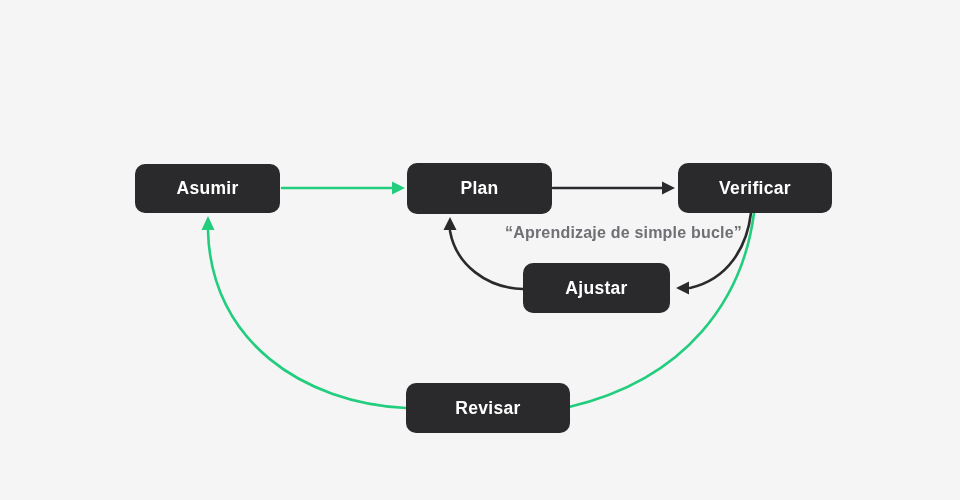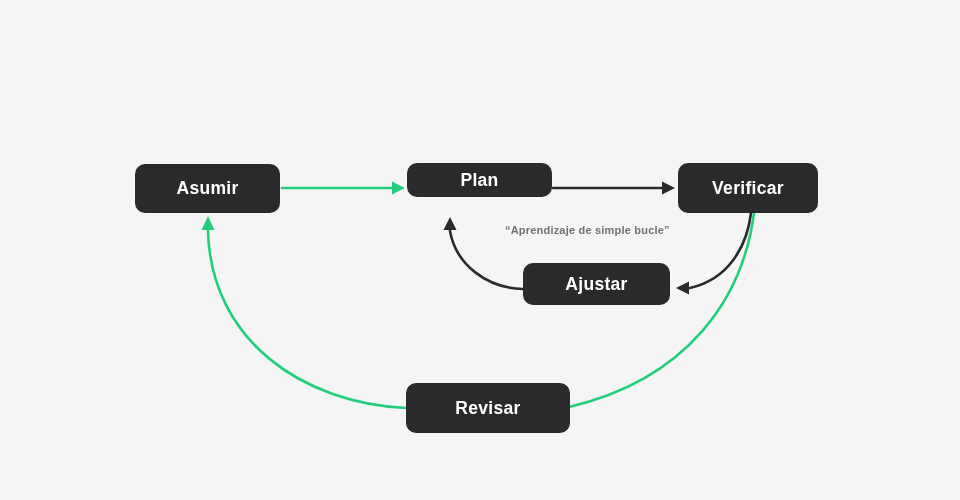--- a/index.html
+++ b/index.html
@@ -45,28 +45,28 @@
     align-items: center;
     justify-content: center;
     background: var(--node-bg);
     color: var(--node-text);
     border-radius: 10px;
     font-size: 17.5px;
     font-weight: 600;
     letter-spacing: 0.3px;
   }
   .node-asumir    { left: 135px; top: 164px; width: 145px; height: 49px; }
-  .node-plan      { left: 407px; top: 163px; width: 145px; height: 34px; }
-  .node-verificar { left: 678px; top: 163px; width: 140px; height: 50px; }
-  .node-ajustar   { left: 523px; top: 263px; width: 147px; height: 42px; justify-content: center; }
+  .node-plan      { left: 407px; top: 163px; width: 145px; height: 51px; }
+  .node-verificar { left: 678px; top: 163px; width: 154px; height: 50px; }
+  .node-ajustar   { left: 523px; top: 263px; width: 147px; height: 50px; justify-content: center; }
   .node-revisar   { left: 406px; top: 383px; width: 164px; height: 50px; }
   .annotation {
     position: absolute;
     color: var(--annotation-text);
-    font-size: 11px;
+    font-size: 16px;
     font-weight: 600;
     letter-spacing: 0.2px;
     text-align: left;
     white-space: nowrap;
   }
   .annotation-simple { left: 505px; top: 224px; width: 224px; }
   .annotation-double { left: 244px; top: 281px; width: 220px; }
 </style>
 </head>
 <body>

